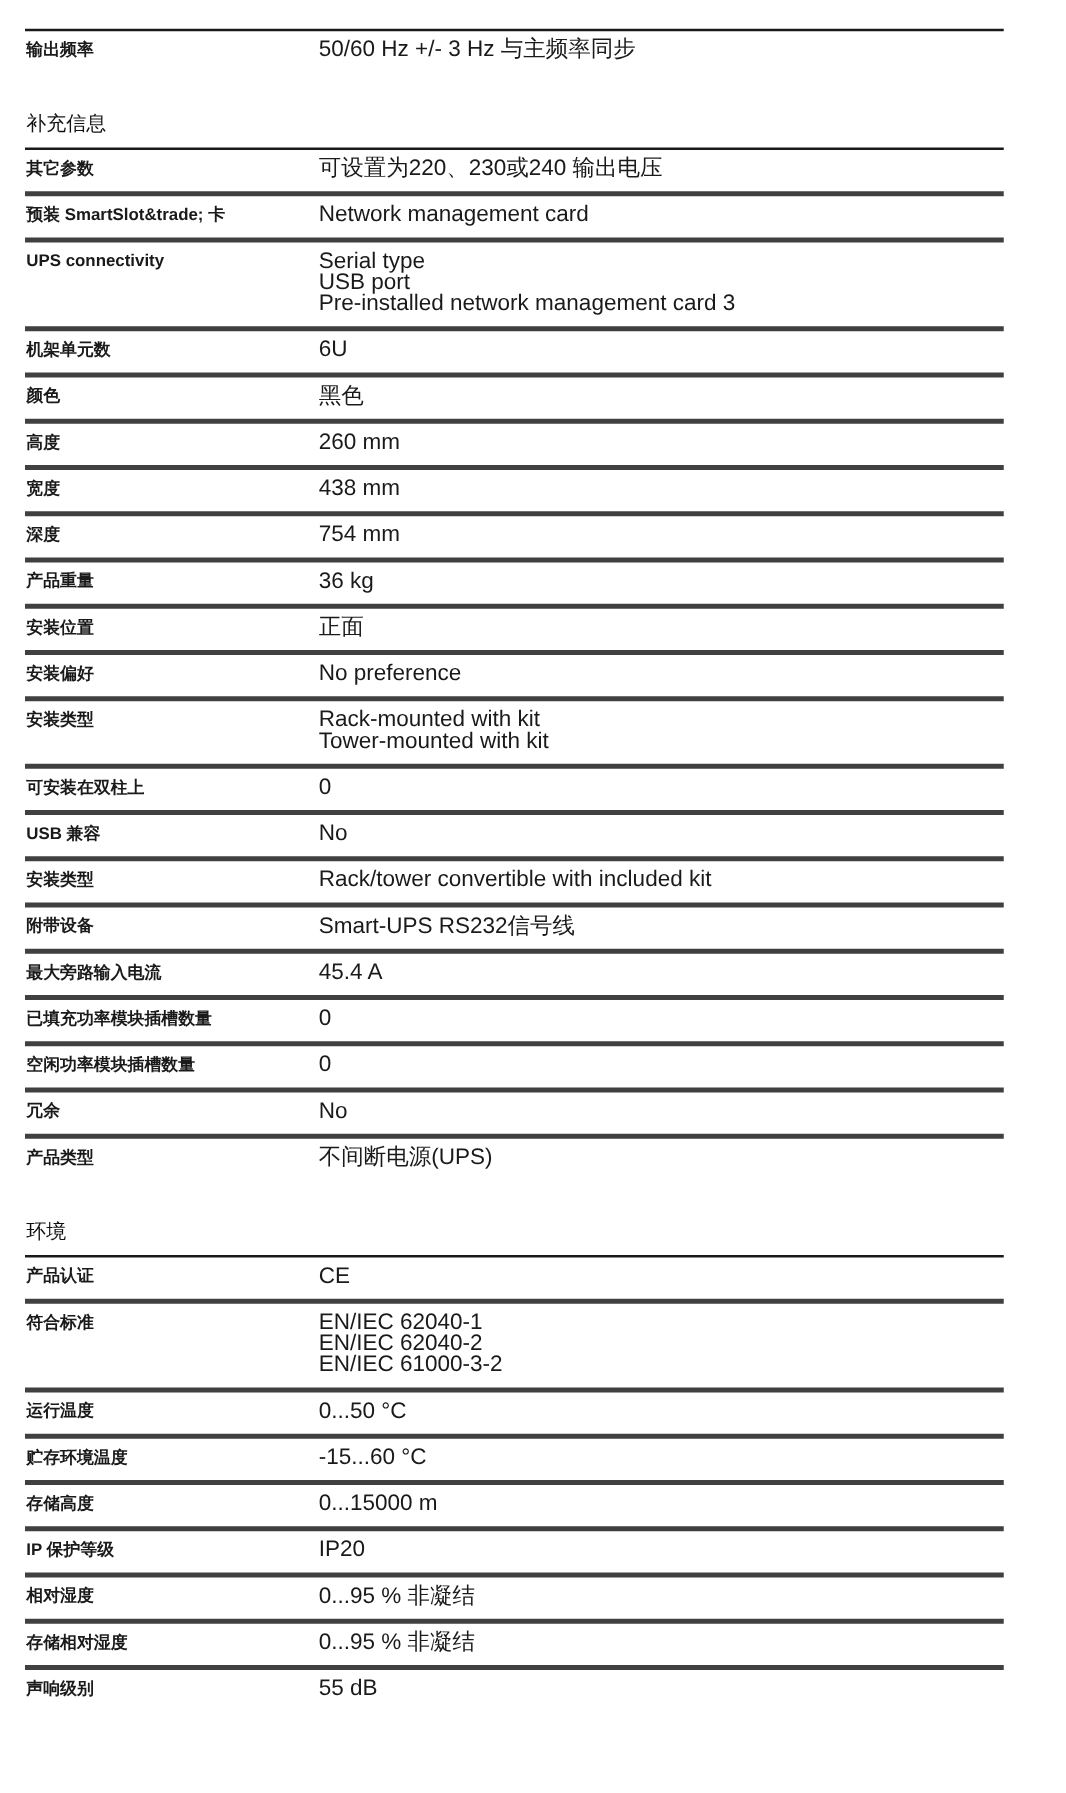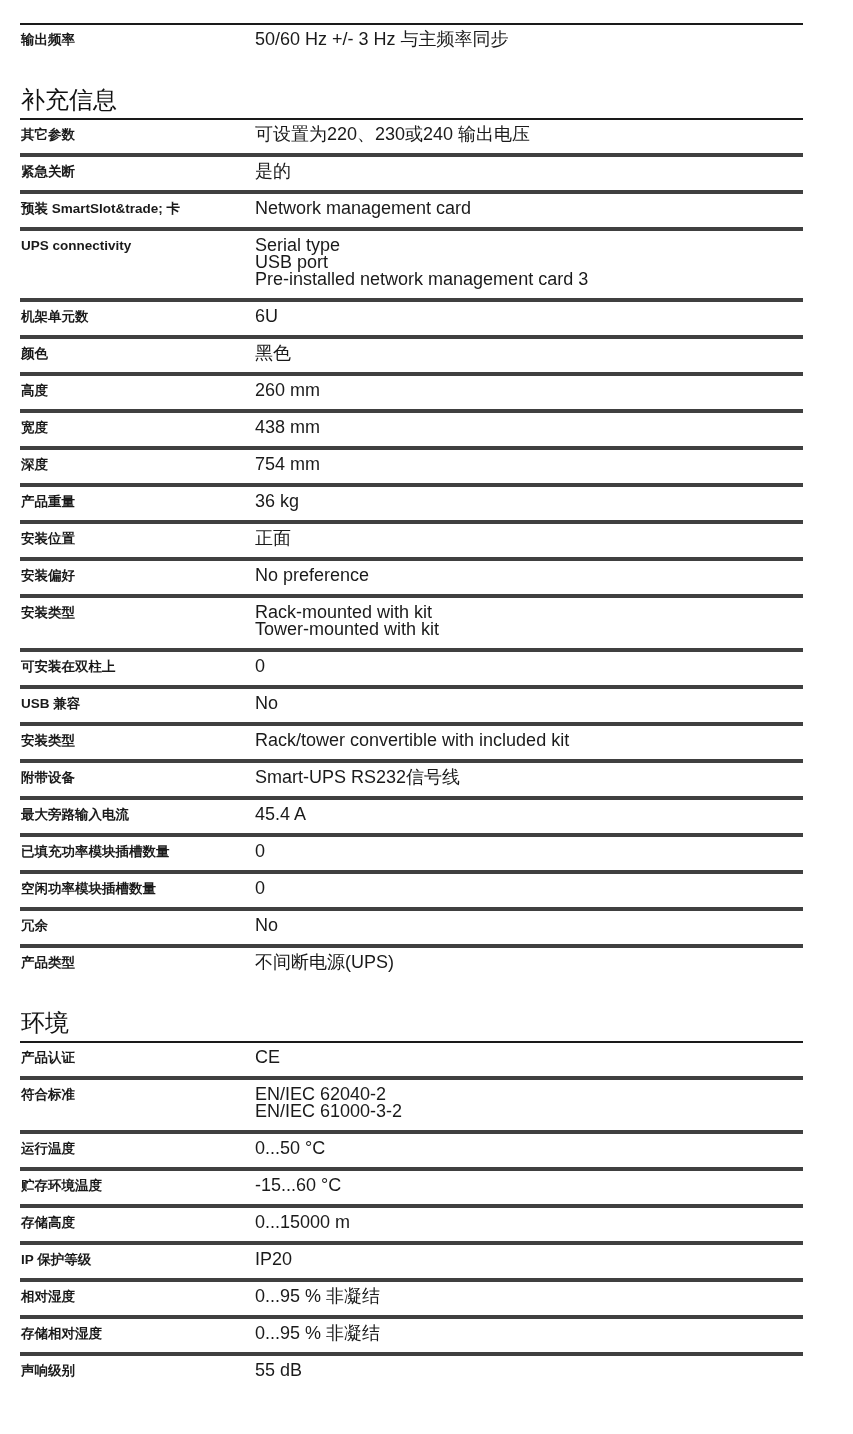--- a/index.html
+++ b/index.html
@@ -22,21 +22,21 @@
   .spec-section {
     margin: 0;
   }
   .spec-section.no-heading .spec-row:first-child {
     border-top: 2px solid #1a1a1a;
   }
   .section-heading {
     margin: 28px 0 0 0;
     padding: 0 0 4px 1px;
     border-bottom: 2px solid #1a1a1a;
-    font-size: 24px;
+    font-size: 16px;
     line-height: 28px;
     font-weight: 400;
     color: #111111;
   }
   .spec-row {
     display: flex;
     align-items: flex-start;
     padding: 6px 0 10px 1px;
     border-bottom: 4px solid #404040;
   }
@@ -76,26 +76,20 @@
       </section>
       <section class="spec-section">
         <h2 class="section-heading">补充信息</h2>
         <div class="spec-row">
           <div class="spec-label">其它参数</div>
           <div class="spec-value">
             <div class="value-line">可设置为220、230或240 输出电压</div>
           </div>
         </div>
         <div class="spec-row">
-          <div class="spec-label">紧急关断</div>
-          <div class="spec-value">
-            <div class="value-line">是的</div>
-          </div>
-        </div>
-        <div class="spec-row">
           <div class="spec-label">预装 SmartSlot&amp;trade; 卡</div>
           <div class="spec-value">
             <div class="value-line">Network management card</div>
           </div>
         </div>
         <div class="spec-row">
           <div class="spec-label">UPS connectivity</div>
           <div class="spec-value">
             <div class="value-line">Serial type</div>
             <div class="value-line">USB port</div>
@@ -216,20 +210,21 @@
         <h2 class="section-heading">环境</h2>
         <div class="spec-row">
           <div class="spec-label">产品认证</div>
           <div class="spec-value">
             <div class="value-line">CE</div>
           </div>
         </div>
         <div class="spec-row">
           <div class="spec-label">符合标准</div>
           <div class="spec-value">
+            <div class="value-line">EN/IEC 62040-1</div>
             <div class="value-line">EN/IEC 62040-2</div>
             <div class="value-line">EN/IEC 61000-3-2</div>
           </div>
         </div>
         <div class="spec-row">
           <div class="spec-label">运行温度</div>
           <div class="spec-value">
             <div class="value-line">0...50 °C</div>
           </div>
         </div>

